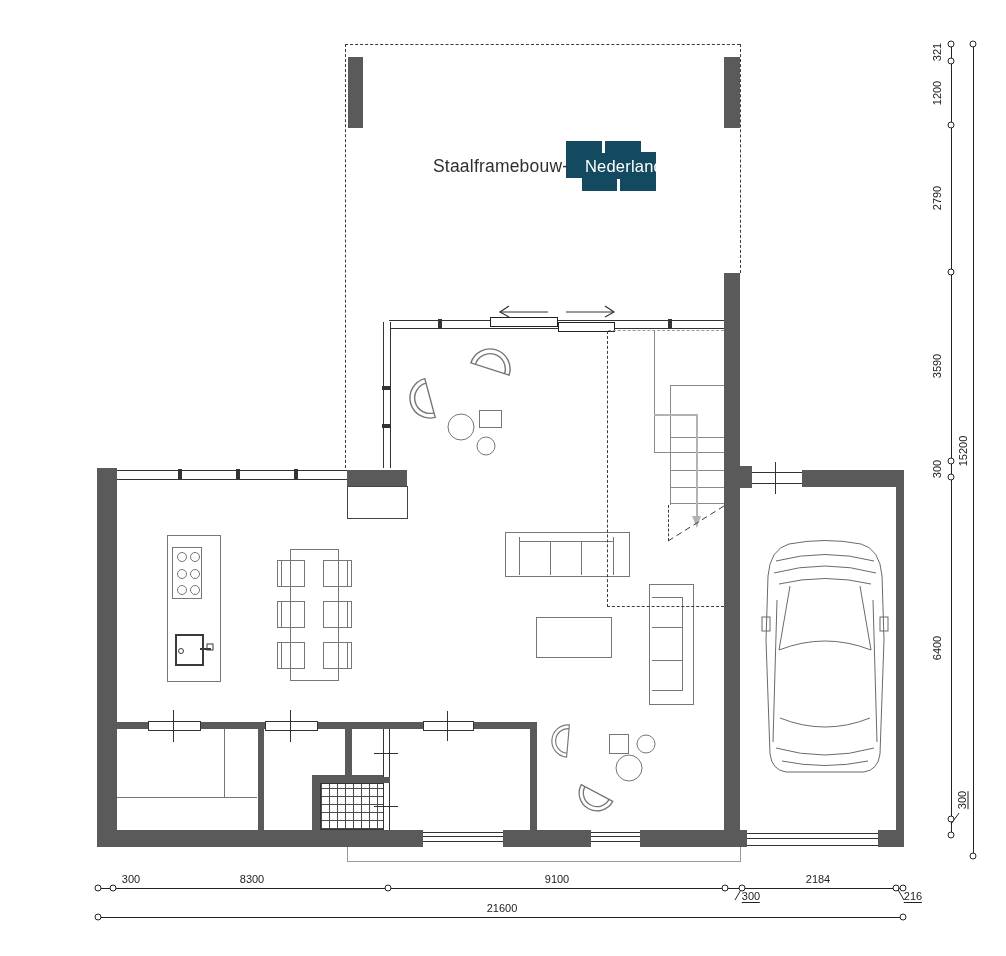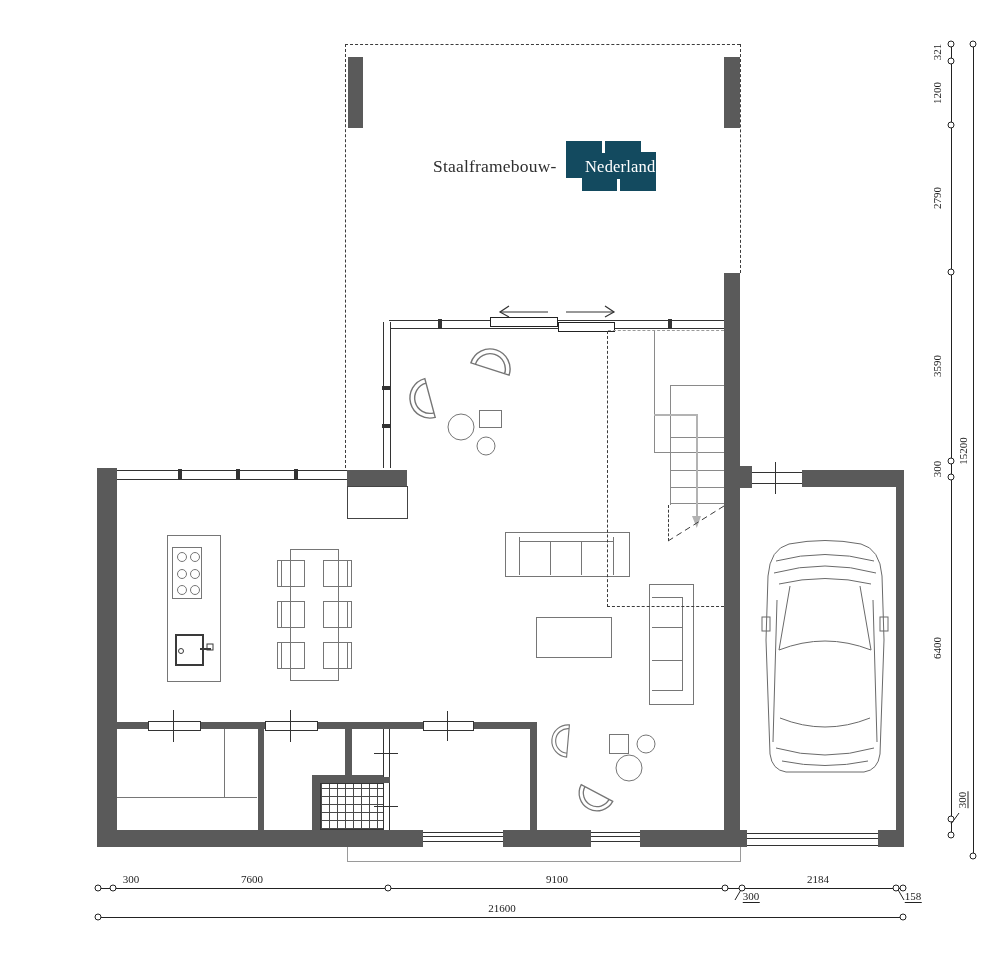--- a/index.html
+++ b/index.html
@@ -1,17 +1,17 @@
 <!DOCTYPE html>
 <html><head>
 <meta charset="utf-8">
 <style>
   html,body{margin:0;padding:0;background:#fff;}
   #canvas{position:relative;width:1006px;height:956px;background:#fff;overflow:hidden;
-          font-family:Liberation Serif, serif;}
+          font-family:Liberation Sans, sans-serif;}
   .w{position:absolute;background:#5a5a5a;}          
   .ln{position:absolute;background:#767676;}         
   .sln{position:absolute;background:#8a8a8a;}        
   .gln{position:absolute;background:#b3b3b3;}        
   .ol{position:absolute;border:1px solid #767676;background:transparent;}
   .win{position:absolute;background:#fff;border-top:1px solid #333;border-bottom:1px solid #333;}
   .winv{position:absolute;background:#fff;border-left:1px solid #333;border-right:1px solid #333;}
   .iwin{position:absolute;background:#fff;border:1px solid #333;}
   .mid{position:absolute;background:#333;}
   .dash-v{position:absolute;border-left:1px dashed #3c3c3c;}
@@ -265,20 +265,20 @@
   <div class="tk" style="left:113px;top:888px;"></div>
   <div class="tk" style="left:388px;top:888px;"></div>
   <div class="tk" style="left:725px;top:888px;"></div>
   <div class="tk" style="left:742px;top:888px;"></div>
   <div class="tk" style="left:896px;top:888px;"></div>
   <div class="tk" style="left:903px;top:888px;"></div>
   <div class="tk" style="left:98px;top:917px;"></div>
   <div class="tk" style="left:903px;top:917px;"></div>
 
   <span class="dlb" style="left:131px;top:873px;">300</span>
-  <span class="dlb" style="left:252px;top:873px;">7600</span>
+  <span class="dlb" style="left:252px;top:873px;">8300</span>
   <span class="dlb" style="left:557px;top:873px;">9100</span>
   <span class="dlb ul" style="left:751px;top:890px;">300</span>
   <span class="dlb" style="left:818px;top:873px;">2184</span>
-  <span class="dlb ul" style="left:913px;top:890px;">158</span>
+  <span class="dlb ul" style="left:913px;top:890px;">216</span>
   <span class="dlb" style="left:502px;top:902px;">21600</span>
 
 </div>
 
 </body></html>

